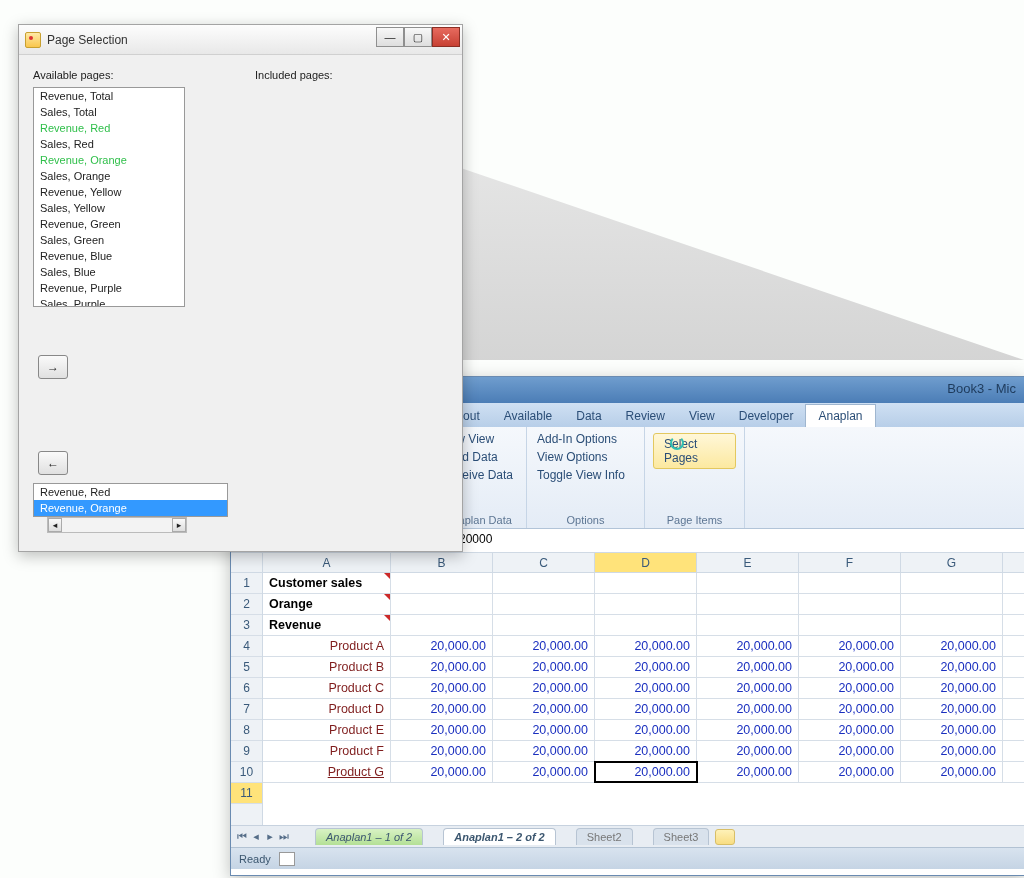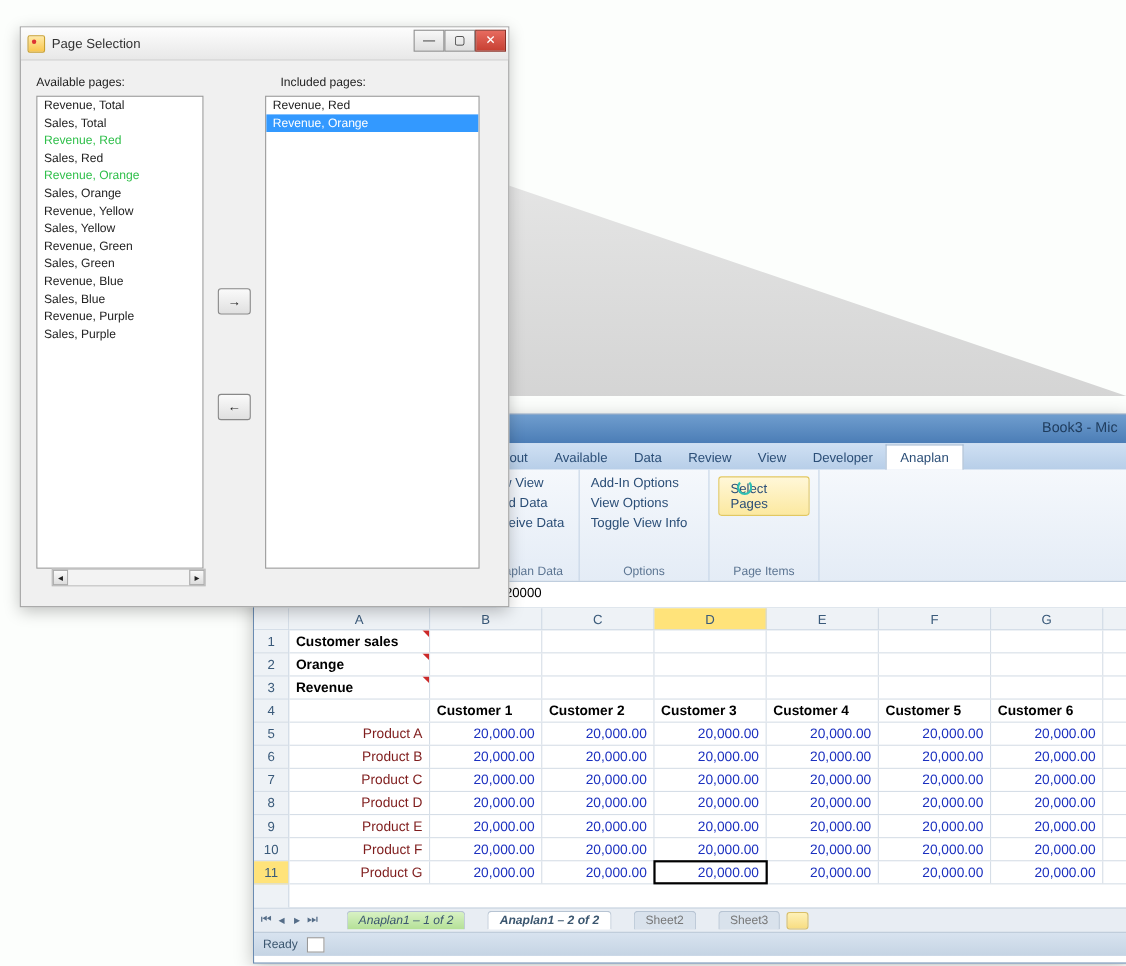--- a/index.html
+++ b/index.html
@@ -76,20 +76,21 @@
   }
   .panel-label {
     font-size: 11px;
     margin-bottom: 6px;
   }
   .listboxes {
     display: flex;
     gap: 8px;
     align-items: stretch;
     height: 430px;
+    flex-direction: column;
   }
   .listbox {
     background: #fff;
     border: 1px solid #999;
     width: 152px;
     height: 100%;
     overflow: hidden;
     font-size: 11px;
   }
   .listbox .item {
@@ -527,29 +528,20 @@
         <div class="grid-row">
           <div class="cell colA bold redtick-wrap">Revenue</div>
           <div class="cell colB "></div>
           <div class="cell colC "></div>
           <div class="cell colD "></div>
           <div class="cell colE "></div>
           <div class="cell colF "></div>
           <div class="cell colG "></div>
         </div>
         <div class="grid-row">
-          <div class="cell colA "></div>
-          <div class="cell colB hdr">Customer 1</div>
-          <div class="cell colC hdr">Customer 2</div>
-          <div class="cell colD hdr">Customer 3</div>
-          <div class="cell colE hdr">Customer 4</div>
-          <div class="cell colF hdr">Customer 5</div>
-          <div class="cell colG hdr">Customer 6</div>
-        </div>
-        <div class="grid-row">
           <div class="cell colA lbl" style="padding-left: 22px;">Product A</div>
           <div class="cell colB num">20,000.00</div>
           <div class="cell colC num">20,000.00</div>
           <div class="cell colD num">20,000.00</div>
           <div class="cell colE num">20,000.00</div>
           <div class="cell colF num">20,000.00</div>
           <div class="cell colG num">20,000.00</div>
         </div>
         <div class="grid-row">
           <div class="cell colA lbl" style="padding-left: 22px;">Product B</div>
@@ -590,21 +582,21 @@
         <div class="grid-row">
           <div class="cell colA lbl" style="padding-left: 22px;">Product F</div>
           <div class="cell colB num">20,000.00</div>
           <div class="cell colC num">20,000.00</div>
           <div class="cell colD num">20,000.00</div>
           <div class="cell colE num">20,000.00</div>
           <div class="cell colF num">20,000.00</div>
           <div class="cell colG num">20,000.00</div>
         </div>
         <div class="grid-row">
-          <div class="cell colA lbl" style="padding-left: 22px;">Product G</div>
+          <div class="cell colA lbl" style="padding-left: 22px; text-decoration: underline;">Product G</div>
           <div class="cell colB num">20,000.00</div>
           <div class="cell colC num">20,000.00</div>
           <div class="cell colD num active-cell">20,000.00</div>
           <div class="cell colE num">20,000.00</div>
           <div class="cell colF num">20,000.00</div>
           <div class="cell colG num">20,000.00</div>
         </div>
       </div>
   </div>
 

